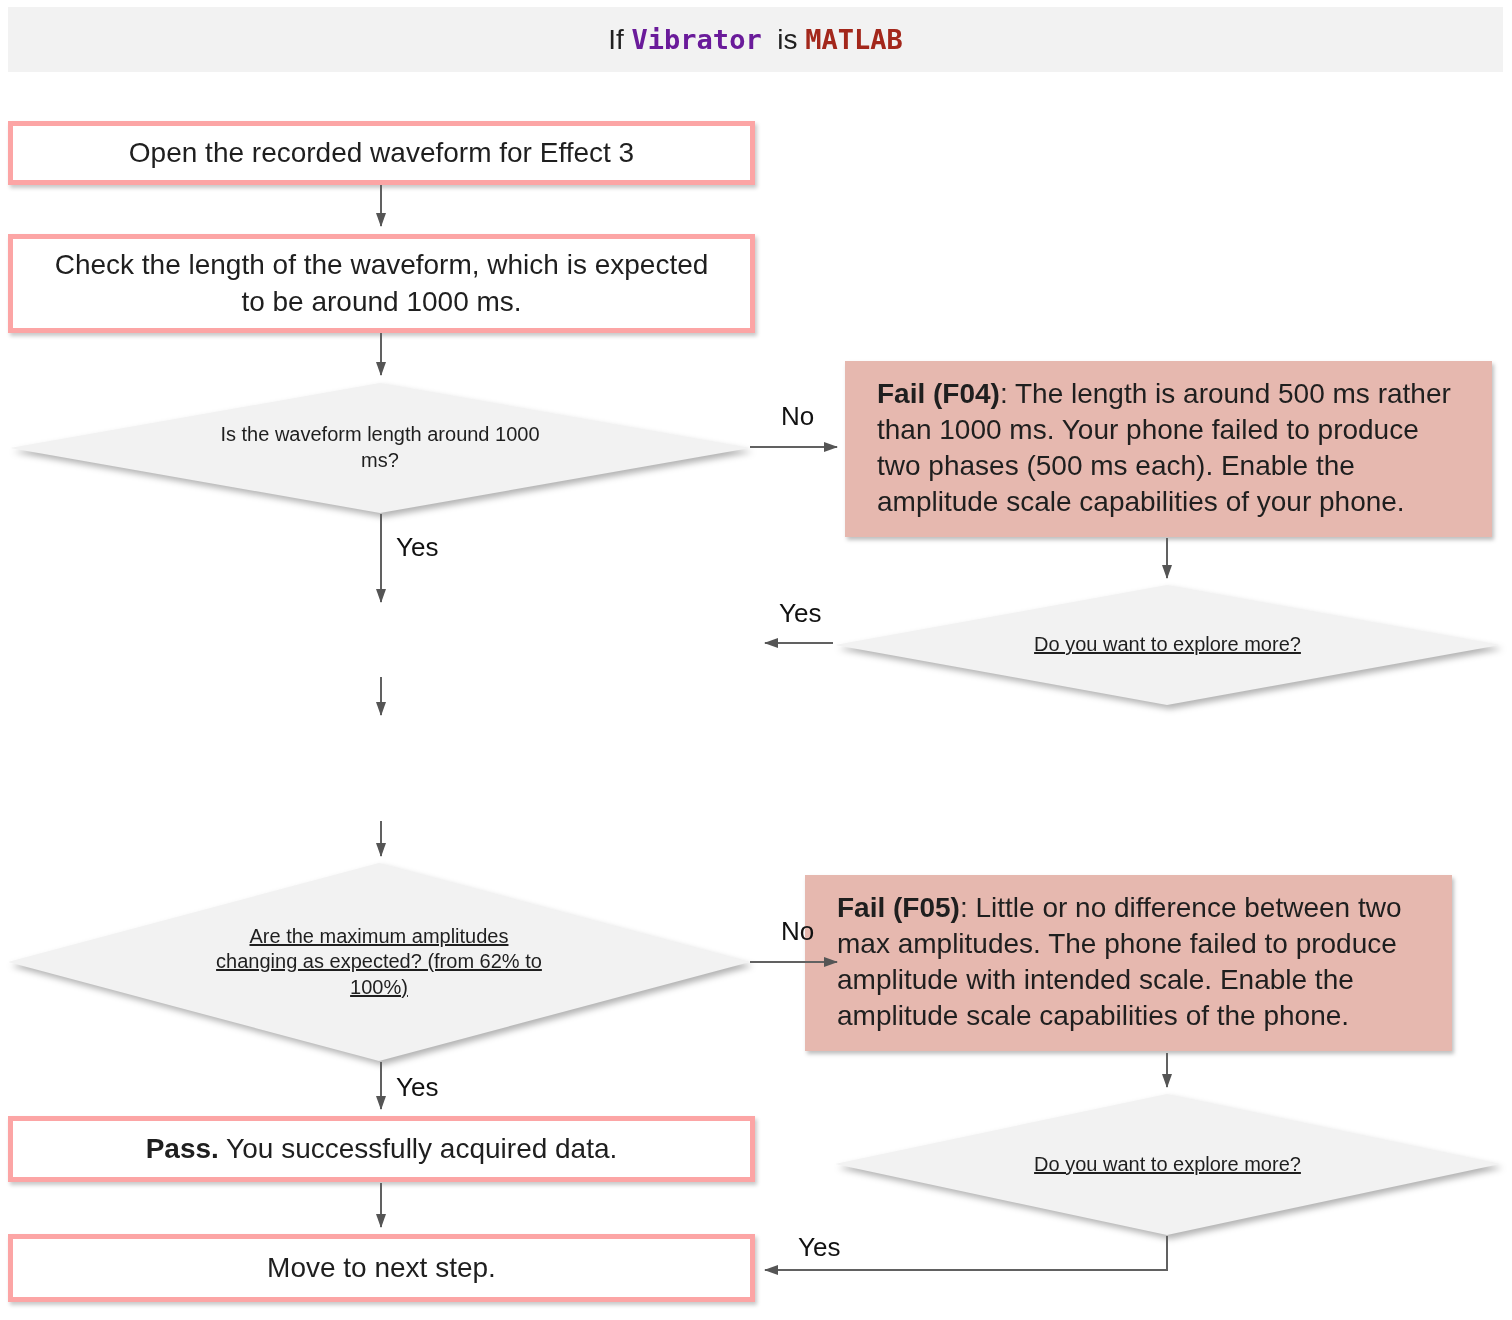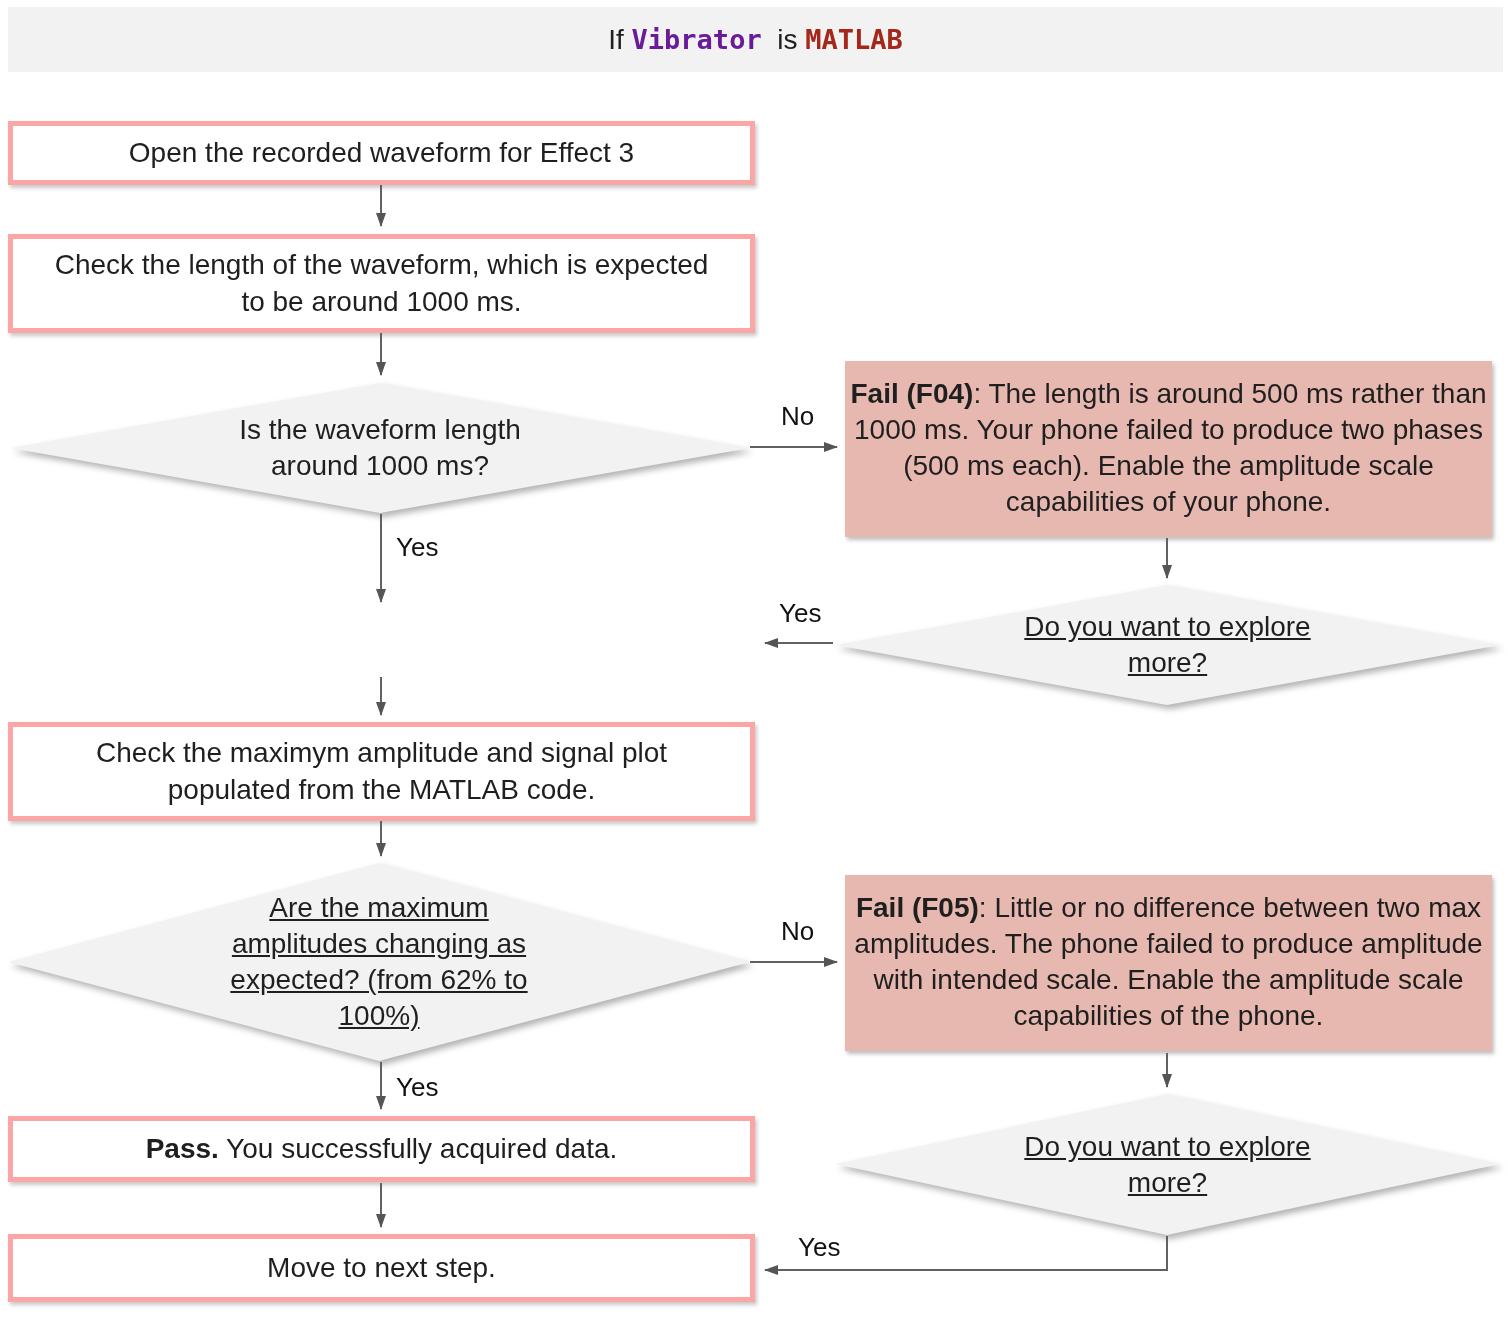--- a/index.html
+++ b/index.html
@@ -19,31 +19,31 @@
   .code-false{color:#a3271b;font-weight:bold;}
   
   .box{
     position:absolute;background:#ffffff;border:5px solid #fca5a5;
     box-shadow:2px 3px 4px rgba(0,0,0,0.22);
     display:flex;align-items:center;justify-content:center;text-align:center;
     font-size:28px;line-height:1.32;box-sizing:border-box;
   }
   .fail{
     position:absolute;background:#e6b8af;box-shadow:2px 3px 4px rgba(0,0,0,0.25);
-    font-size:28px;line-height:36px;box-sizing:border-box;padding:15px 0;
-    text-align:center;
+    font-size:28px;line-height:36px;box-sizing:border-box;padding:15px 32px;
+    text-align:left;
   }
   .bold{font-weight:bold;}
   
   .diamond{position:absolute;}
   .diamond svg{position:absolute;left:0;top:0;filter:drop-shadow(3px 4px 3px rgba(0,0,0,0.30));}
   .diamond .dlabel{
     position:absolute;left:0;top:0;width:100%;height:100%;
     display:flex;align-items:center;justify-content:center;text-align:center;
-    font-size:28px;line-height:1.28;
+    font-size:20px;line-height:1.28;
   }
   .dlabel span{display:block;}
   .w330 span{max-width:330px;text-decoration:underline;}
   .w340 span{max-width:340px;}
   
   .edge-label{position:absolute;font-size:26px;color:#111;}
   
   .arrows{position:absolute;left:0;top:0;pointer-events:none;}
 </style>
 </head>
@@ -66,23 +66,20 @@
   <div class="diamond w340" style="left:10px;top:383px;width:740px;height:130px;">
     <svg width="740" height="130" viewBox="0 0 740 130">
       <polygon points="370,0 740,65 370,130 0,65" fill="#f2f2f2"></polygon>
     </svg>
     <div class="dlabel">
         <span>Is the waveform length around 1000 ms?</span>
       </div>
   </div>
 
 
-  <div class="box" style="left:8px;top:722px;width:747px;height:99px;">
-    <span style="max-width:640px;">Check the maximym amplitude and signal plot populated from the MATLAB code.</span>
-  </div>
 
   <div class="diamond w330" style="left:8px;top:863px;width:742px;height:198px;">
     <svg width="742" height="198" viewBox="0 0 742 198">
       <polygon points="371,0 742,99 371,198 0,99" fill="#f2f2f2"></polygon>
     </svg>
     <div class="dlabel">
         <span>Are the maximum amplitudes changing as expected? (from 62% to 100%)</span>
       </div>
   </div>
 
@@ -100,21 +97,21 @@
 
   <div class="diamond w330" style="left:835px;top:585px;width:665px;height:120px;">
     <svg width="665" height="120" viewBox="0 0 665 120">
       <polygon points="332,0 665,60 332,120 0,60" fill="#f2f2f2"></polygon>
     </svg>
     <div class="dlabel">
         <span>Do you want to explore more?</span>
       </div>
   </div>
 
-  <div class="fail" style="left:845px;top:875px;width:647px;height:176px;">
+  <div class="fail" style="left:805px;top:875px;width:647px;height:176px;">
     <b class="bold">Fail (F05)</b><span>: Little or no difference between two max amplitudes. The phone failed to produce amplitude with intended scale. Enable the amplitude scale capabilities of the phone.</span>
   </div>
 
   <div class="diamond w330" style="left:835px;top:1094px;width:665px;height:141px;">
     <svg width="665" height="141" viewBox="0 0 665 141">
       <polygon points="332,0 665,70 332,141 0,70" fill="#f2f2f2"></polygon>
     </svg>
     <div class="dlabel">
         <span>Do you want to explore more?</span>
       </div>

